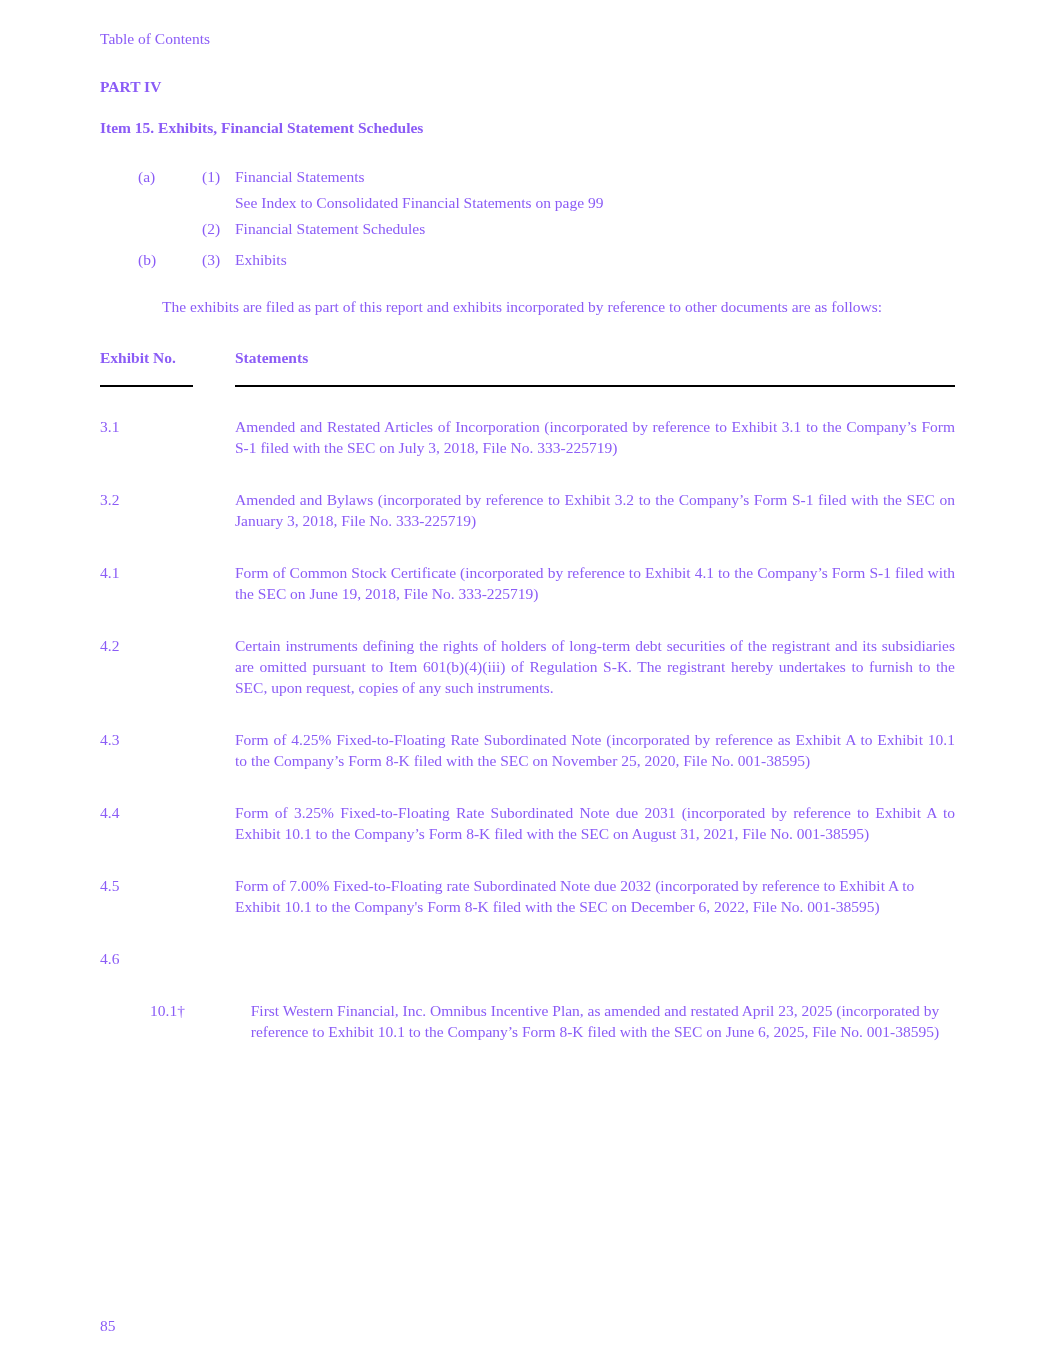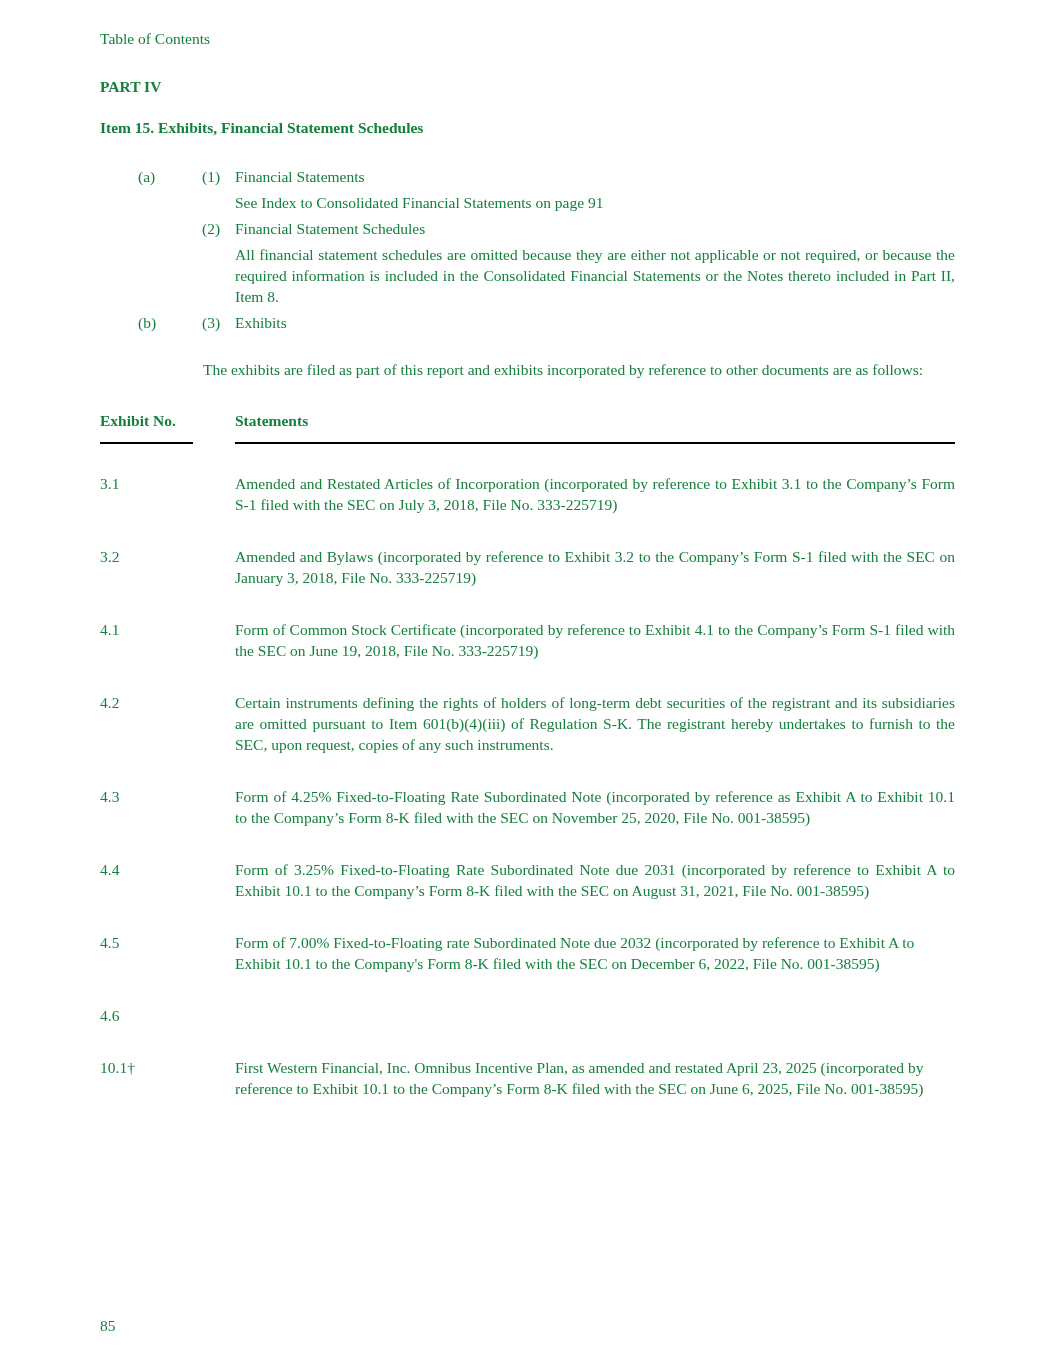--- a/index.html
+++ b/index.html
@@ -2,21 +2,21 @@
 <html><head>
 <meta charset="utf-8">
 <style>
   html, body { margin: 0; padding: 0; background: #ffffff; }
   .page {
     position: relative;
     width: 1055px;
     height: 1365px;
     box-sizing: border-box;
     background: #ffffff;
-    color: #15803d;
+    color: #8b5cf6;
     font-family: "Liberation Serif", "DejaVu Serif", serif;
     font-size: 15.5px;
     line-height: 21px;
     padding: 28px 100px 0 100px;
     overflow: hidden;
   }
   .breadcrumb { text-align: left; }
   .part-heading {
     text-align: left;
     font-weight: bold;
@@ -33,47 +33,47 @@
     margin-bottom: 5px;
   }
   .outline-letter { padding-left: 38px; }
   .outline-note-row {
     display: grid;
     grid-template-columns: 135px 1fr;
     margin-bottom: 5px;
   }
   .just { text-align: justify; }
   .intro-para {
-    margin-left: 103px;
+    margin-left: 62px;
     margin-top: 26px;
     text-align: justify;
   }
   .exh-table { margin-top: 30px; }
   .exh-header {
     display: grid;
     grid-template-columns: 135px 1fr;
     font-weight: bold;
     margin-bottom: 29px;
   }
   .exh-header .no-cell-inner {
     display: inline-block;
     width: 93px;
     border-bottom: 2px solid #000000;
-    padding-bottom: 11px;
+    padding-bottom: 17px;
   }
   .exh-header .desc-cell {
     border-bottom: 2px solid #000000;
     padding-bottom: 1px;
   }
   .exh-row {
     display: grid;
     grid-template-columns: 135px 1fr;
     margin-bottom: 31px;
   }
-  .exh-row:last-child { margin-bottom: 8px; }
+  .exh-row:last-child { margin-bottom: 8px; text-align: center; }
   .page-number {
     position: absolute;
     left: 100px;
     right: 100px;
     top: 1315px;
     text-align: left;
   }
 </style>
 </head>
 <body>
@@ -89,32 +89,31 @@
   <div class="outline">
 
     <div class="outline-row">
       <span class="outline-letter">(a)</span>
       <span class="outline-number">(1)</span>
       <span class="outline-title">Financial Statements</span>
     </div>
 
     <div class="outline-note-row">
       <span></span>
-      <span class="outline-note">See Index to Consolidated Financial Statements on page 91</span>
+      <span class="outline-note">See Index to Consolidated Financial Statements on page 99</span>
     </div>
 
     <div class="outline-row">
       <span class="outline-letter"></span>
       <span class="outline-number">(2)</span>
       <span class="outline-title">Financial Statement Schedules</span>
     </div>
 
     <div class="outline-note-row">
       <span></span>
-      <span class="outline-note just">All financial statement schedules are omitted because they are either not applicable or not required, or because the required information is included in the Consolidated Financial Statements or the Notes thereto included in Part II, Item 8.</span>
     </div>
 
     <div class="outline-row">
       <span class="outline-letter">(b)</span>
       <span class="outline-number">(3)</span>
       <span class="outline-title">Exhibits</span>
     </div>
 
   </div>
 

